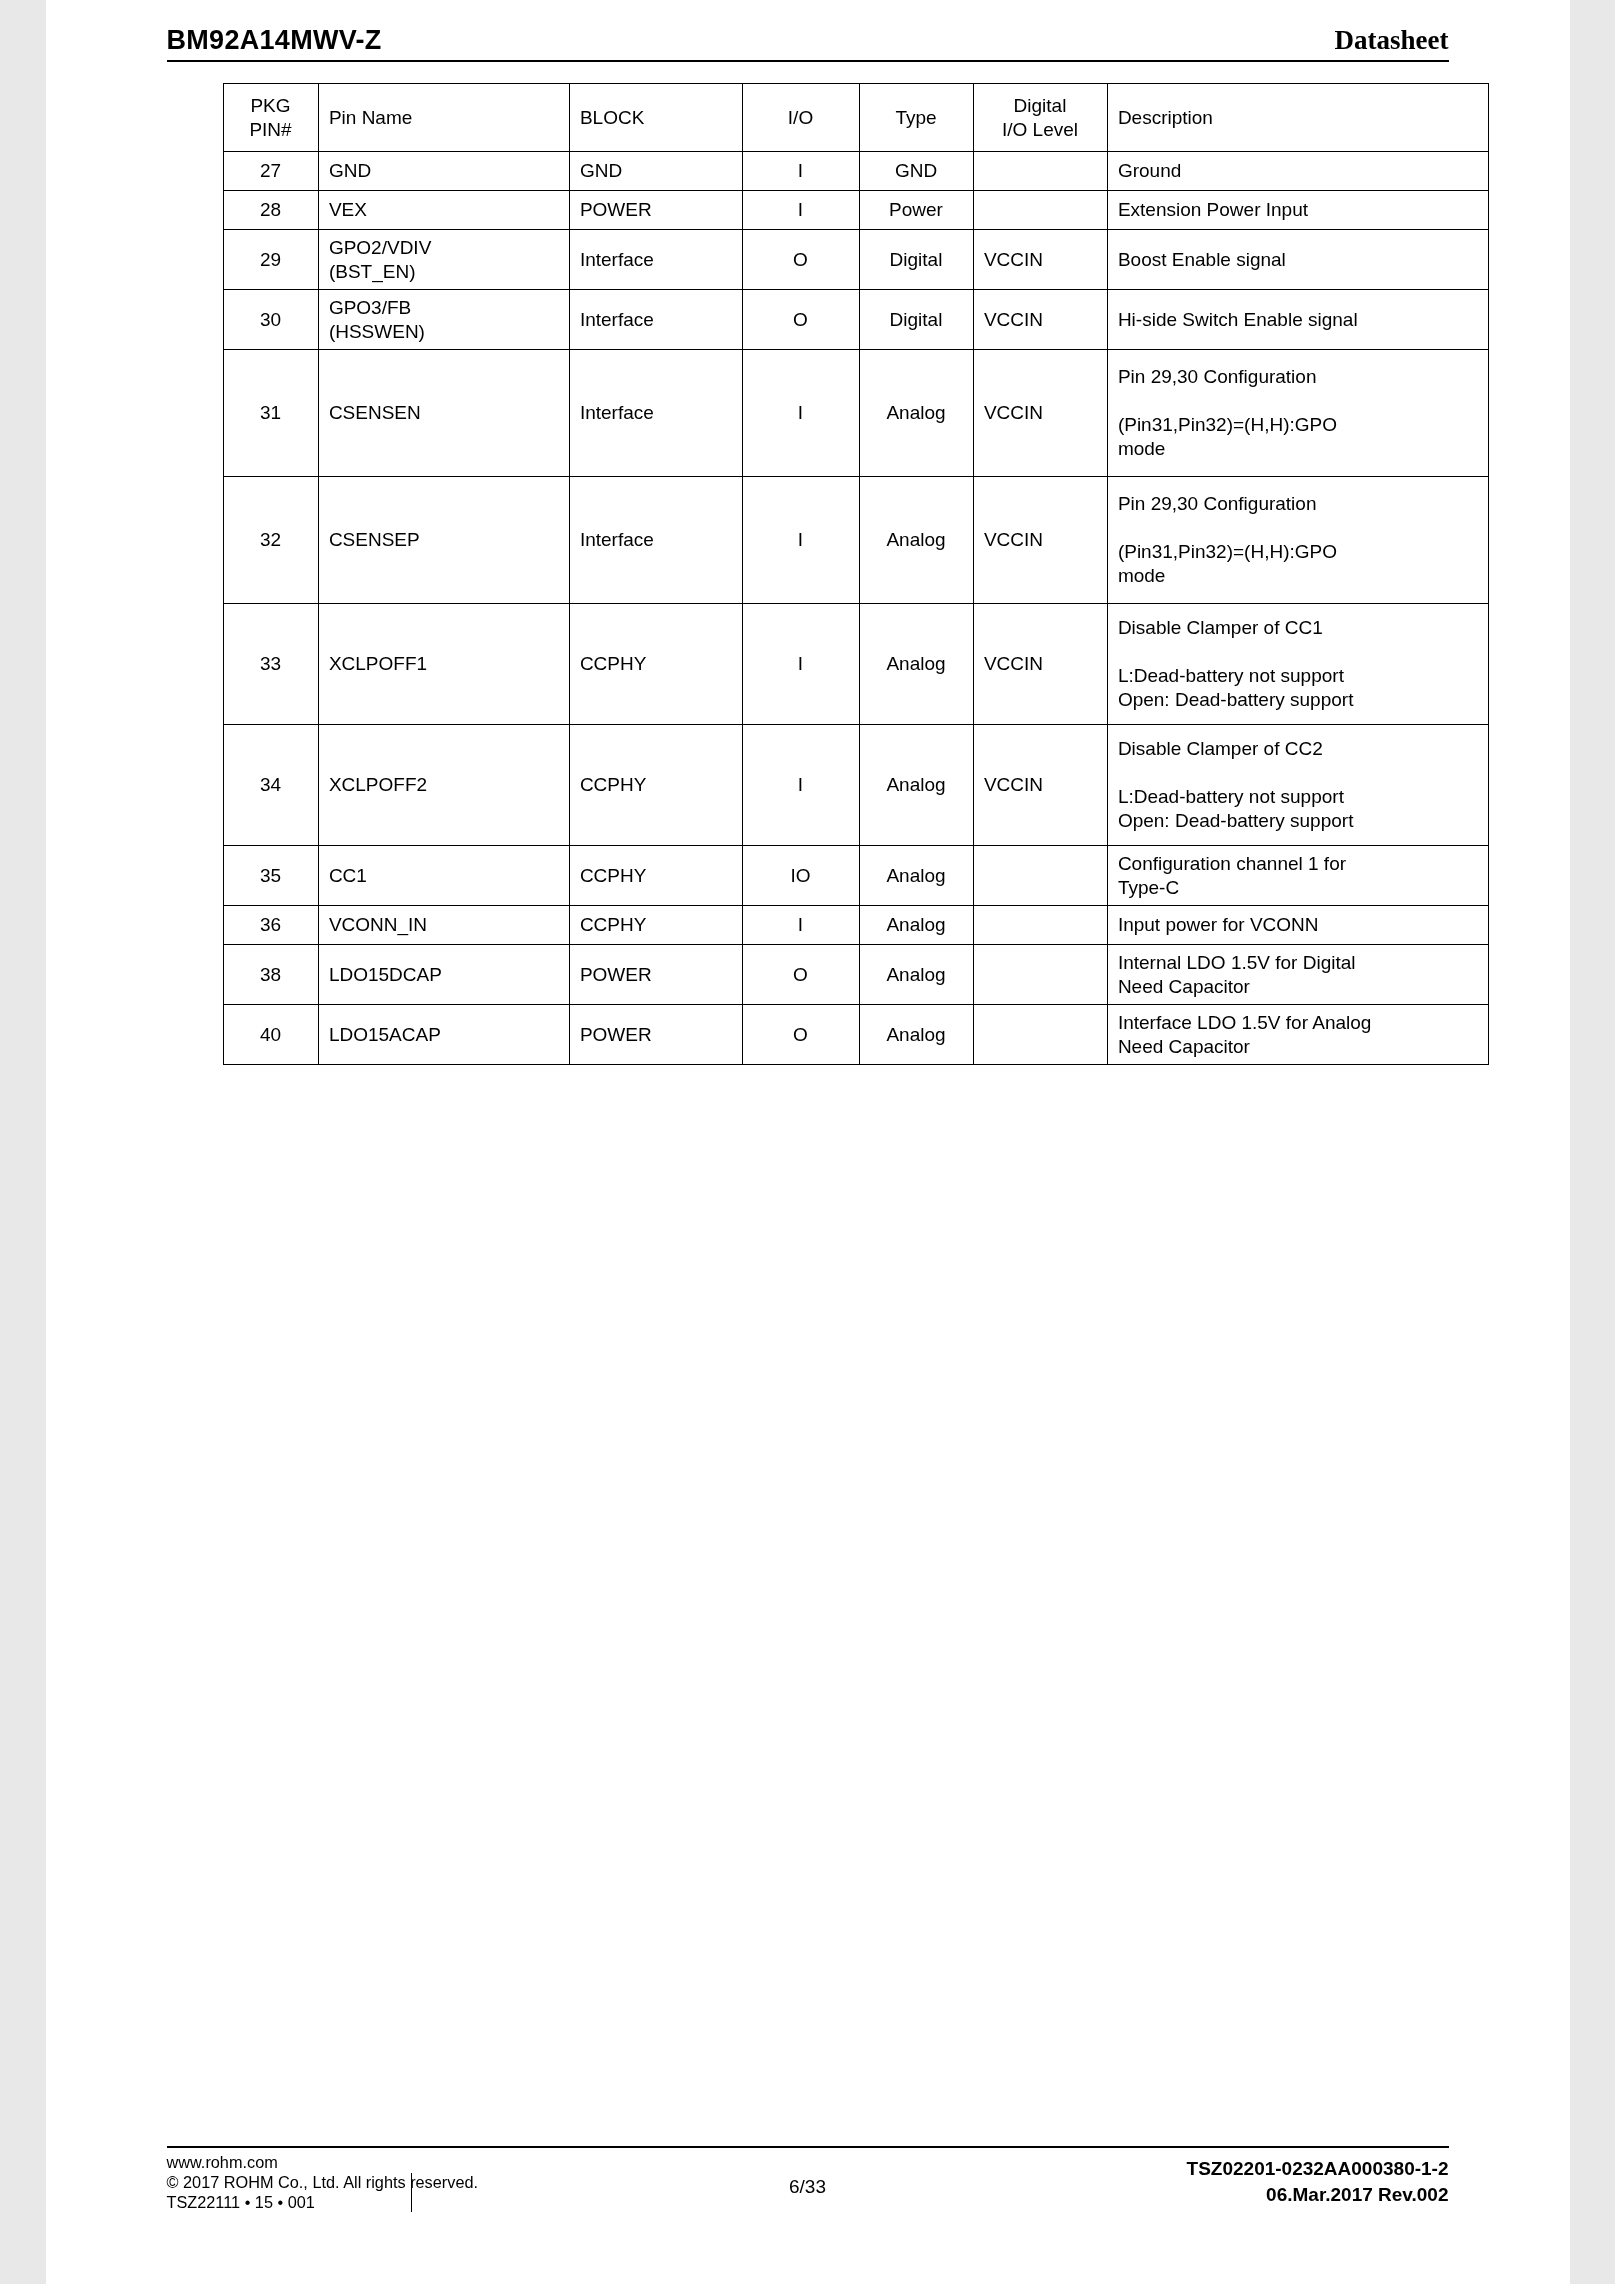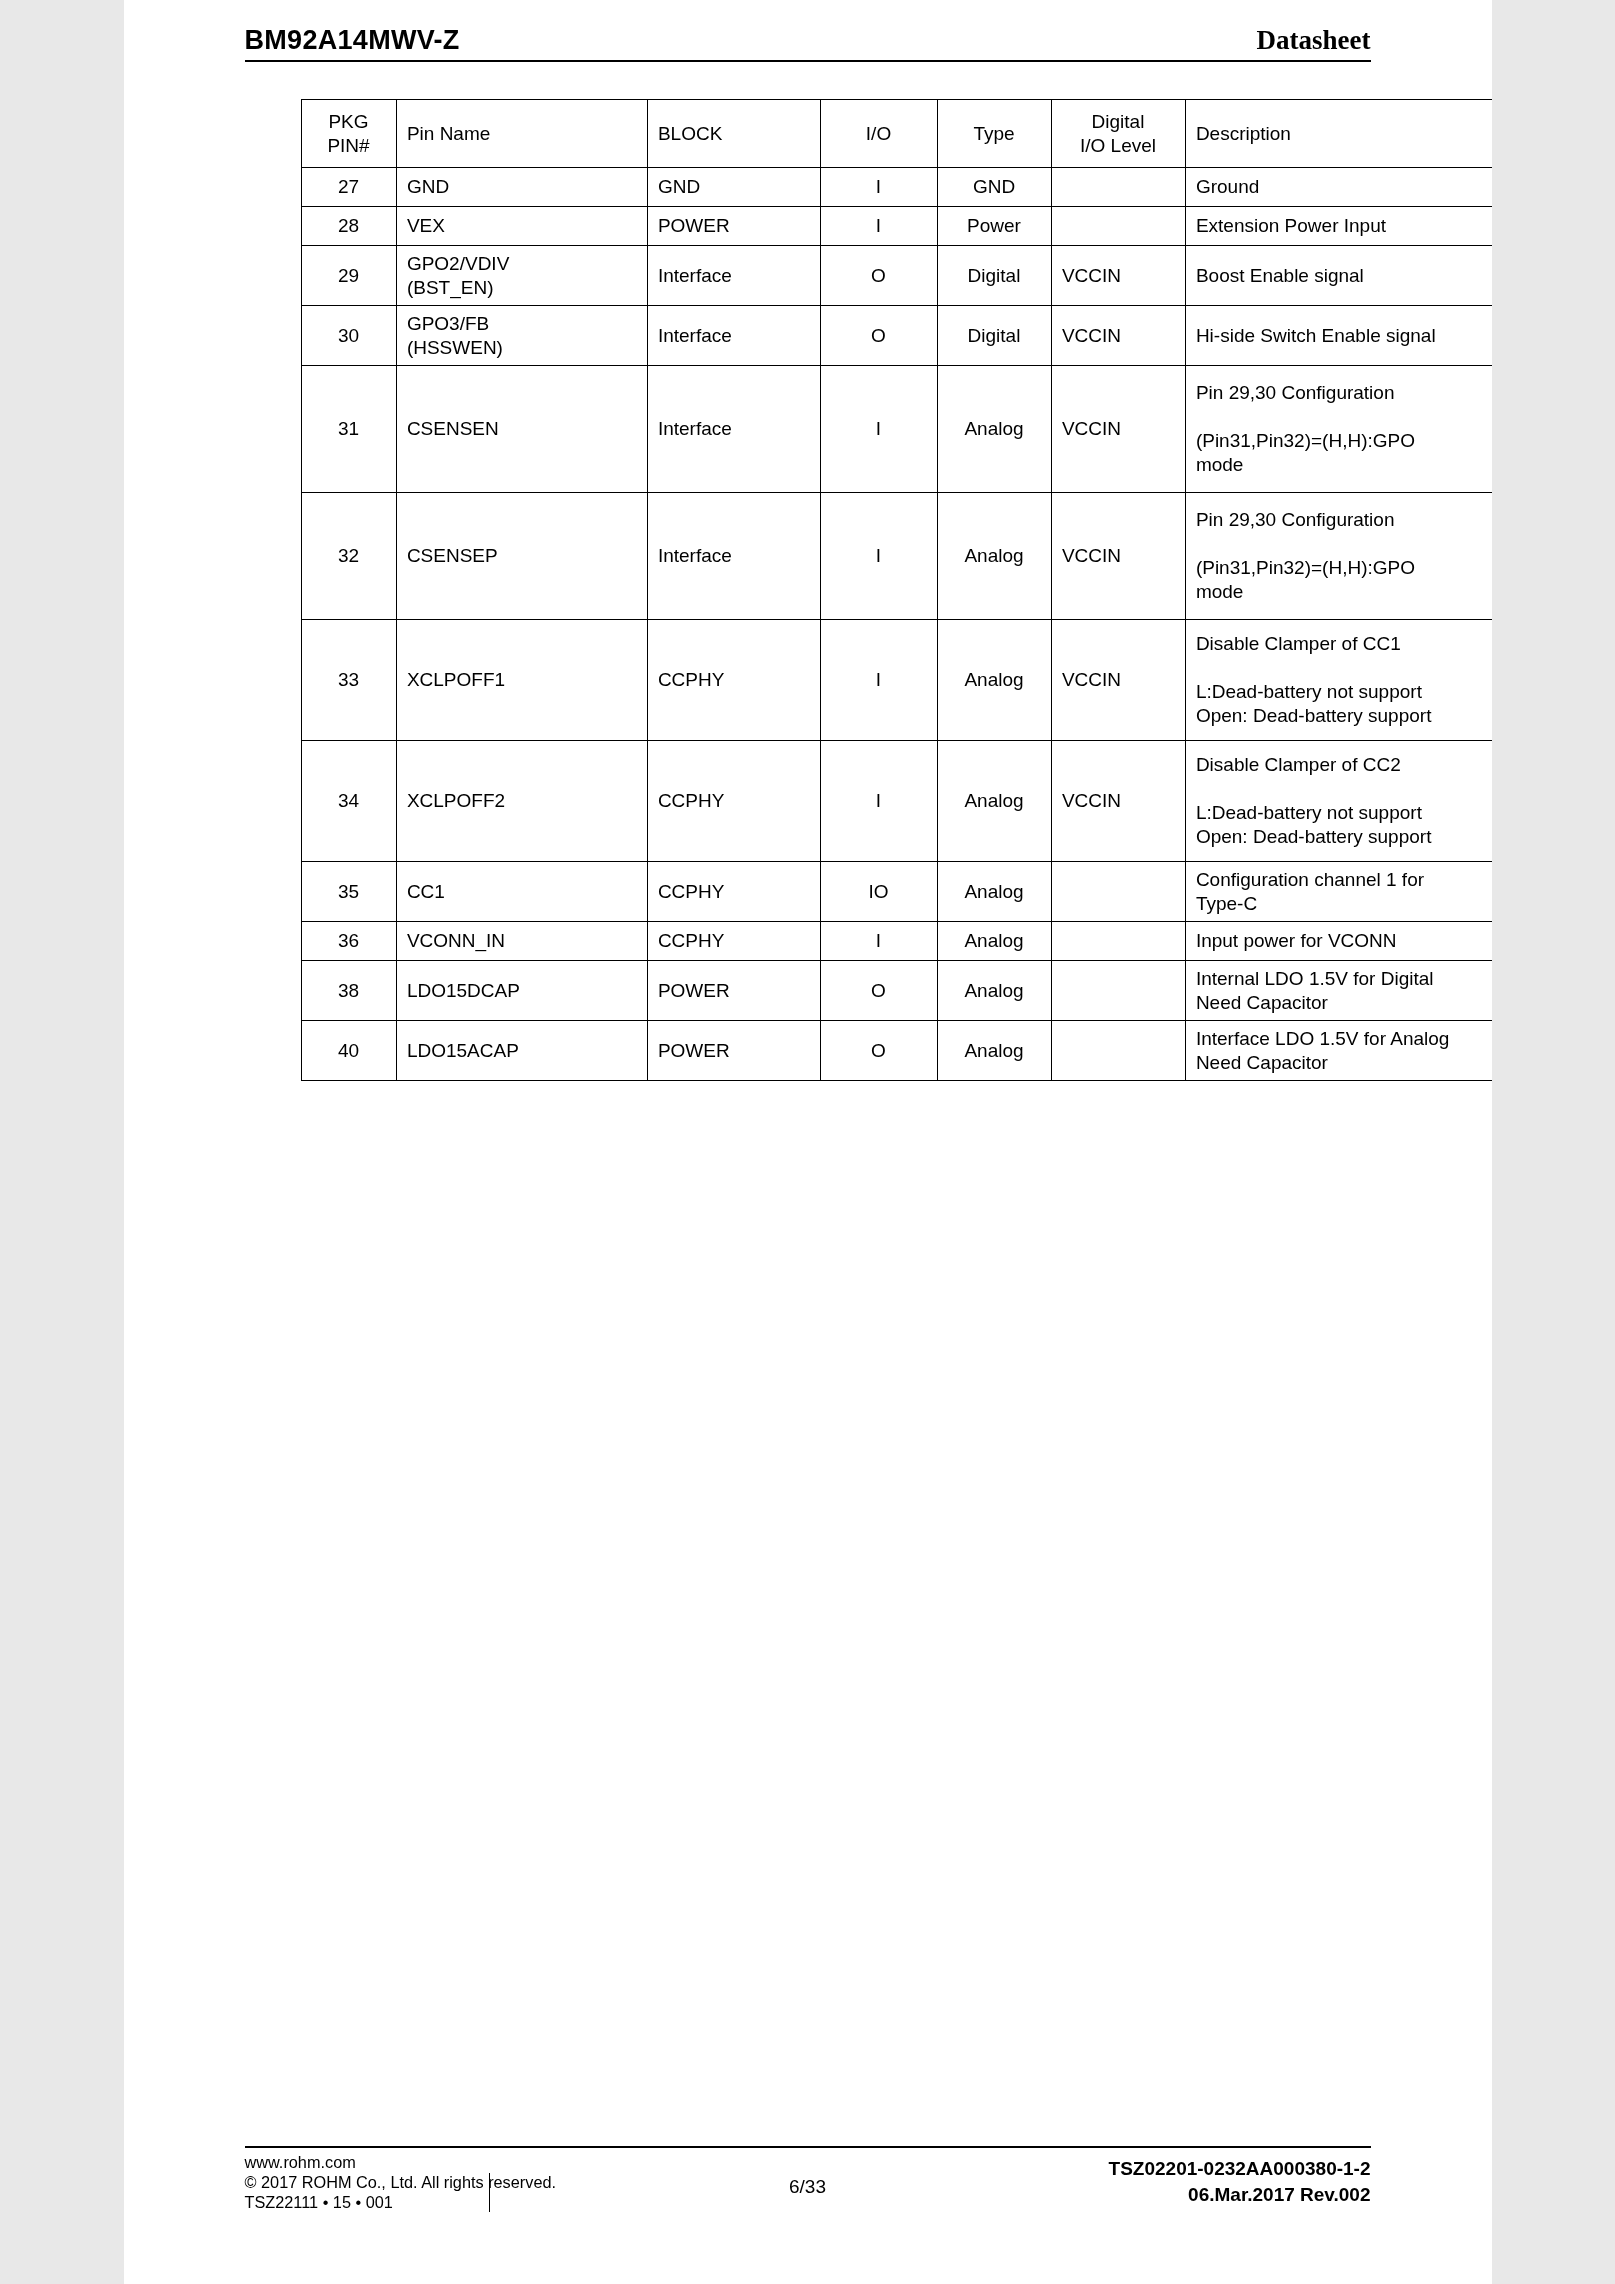--- a/index.html
+++ b/index.html
@@ -1,20 +1,20 @@
 <!DOCTYPE html>
 <html style="font-size:10.4px"><head>
 <meta charset="utf-8">
 <style>
   * { margin: 0; padding: 0; box-sizing: border-box; }
   html, body { background: #e8e8e8; }
   body { font-family: "Liberation Sans", sans-serif; color: #000; }
   .page {
     position: relative;
-    width: 1368px;
+    width: 1524px;
     height: 2284px;
     background: #ffffff;
     margin: 0 auto;
     overflow: hidden;
   }
   
   .header {
     position: absolute;
     left: 121px; right: 121px; top: 25px;
     display: flex; justify-content: space-between; align-items: flex-end;
@@ -27,21 +27,20 @@
     border-top: 2.6px solid #000;
   }
   
   table.pins {
     position: absolute;
     left: 177px; top: 83px;
     width: 1265px;
     border-collapse: collapse;
     table-layout: fixed;
     font-size: 19px;
-    margin-top: 16px;
   }
   table.pins th, table.pins td {
     border: 1.3px solid #000;
     padding: 5.2px 10.4px;
     vertical-align: middle;
     line-height: 24px;
     white-space: pre-line;
     font-weight: normal;
     text-align: left;
     overflow: hidden;

